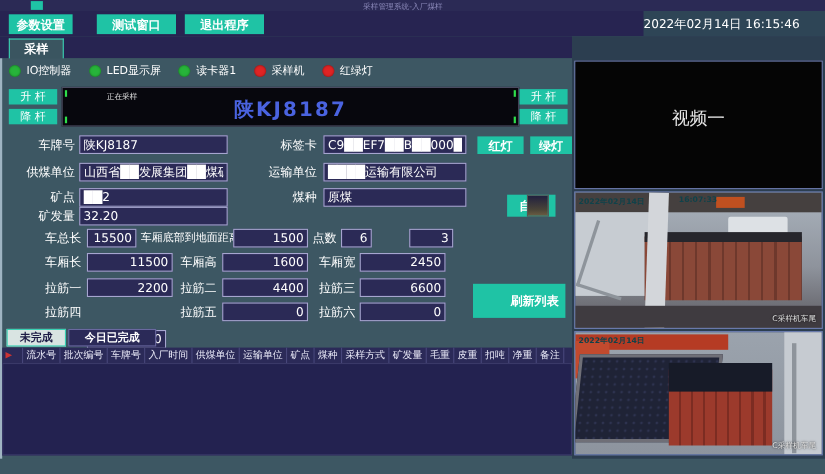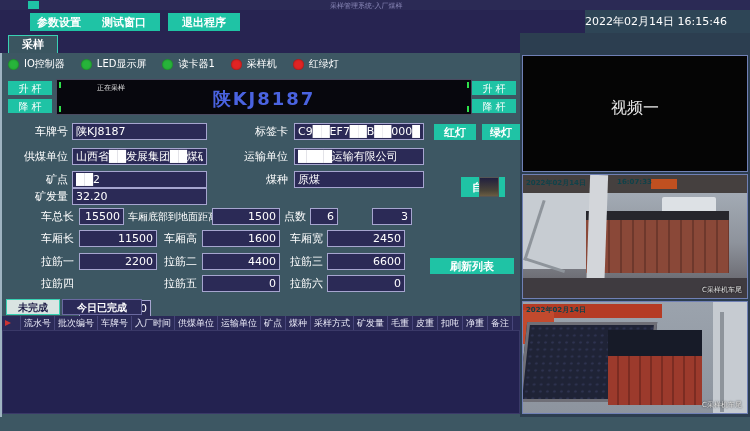--- a/index.html
+++ b/index.html
@@ -77,21 +77,21 @@
 <body>
 
 <div id="frame">
 
   <div class="abs" id="titlebar">
     <div class="abs" id="window-icon"></div>
     <div class="abs" id="app-title">采样管理系统-入厂煤样</div>
   </div>
 
   <div class="abs" id="menubar">
-    <button class="menu-btn" style="left:8px;width:58px;margin-left:22px;">参数设置</button>
+    <button class="menu-btn" style="left:8px;width:58px;">参数设置</button>
     <button class="menu-btn" style="left:88px;width:72px;">测试窗口</button>
     <button class="menu-btn" style="left:168px;width:72px;">退出程序</button>
   </div>
   <div class="abs" id="datebar">2022年02月14日 16:15:46</div>
 
   <div class="abs" id="tabstrip">
     <div class="abs" id="tab-caiyang">采样</div>
   </div>
 
   <div class="abs" id="leftcontent">
@@ -171,21 +171,21 @@
     <input class="inp num" style="left: 200px; top: 177px; width: 78px;" value="1600">
     <span class="lbl" style="left:286px;top:177px;width:35px;">车厢宽</span>
     <input class="inp num" style="left: 325px; top: 177px; width: 78px;" value="2450">
 
     <span class="lbl" style="left:4px;top:200px;width:68px;">拉筋一</span>
     <input class="inp num" style="left: 77px; top: 200px; width: 78px;" value="2200">
     <span class="lbl" style="left:160px;top:200px;width:35px;">拉筋二</span>
     <input class="inp num" style="left: 200px; top: 200px; width: 78px;" value="4400">
     <span class="lbl" style="left:286px;top:200px;width:35px;">拉筋三</span>
     <input class="inp num" style="left: 325px; top: 200px; width: 78px;" value="6600">
-    <button class="side-btn" style="left:428px;top:205px;width:84px;height:16px;">刷新列表</button>
+    <button class="side-btn" style="left:428px;top:205px;width:84px;height:31px;text-align:right;">刷新列表</button>
 
     <span class="lbl" style="left:4px;top:222px;width:68px;">拉筋四</span>
     <input class="inp num" style="left: 77px; top: 206px; width: 72px; margin-top: 41px;" value="8800">
     <span class="lbl" style="left:160px;top:222px;width:35px;">拉筋五</span>
     <input class="inp num" style="left: 200px; top: 222px; width: 78px;" value="0">
     <span class="lbl" style="left:286px;top:222px;width:35px;">拉筋六</span>
     <input class="inp num" style="left: 325px; top: 222px; width: 78px;" value="0">
 
     <div class="list-tab" id="tab-unfinished">未完成</div>
     <div class="list-tab" id="tab-finished">今日已完成</div>

